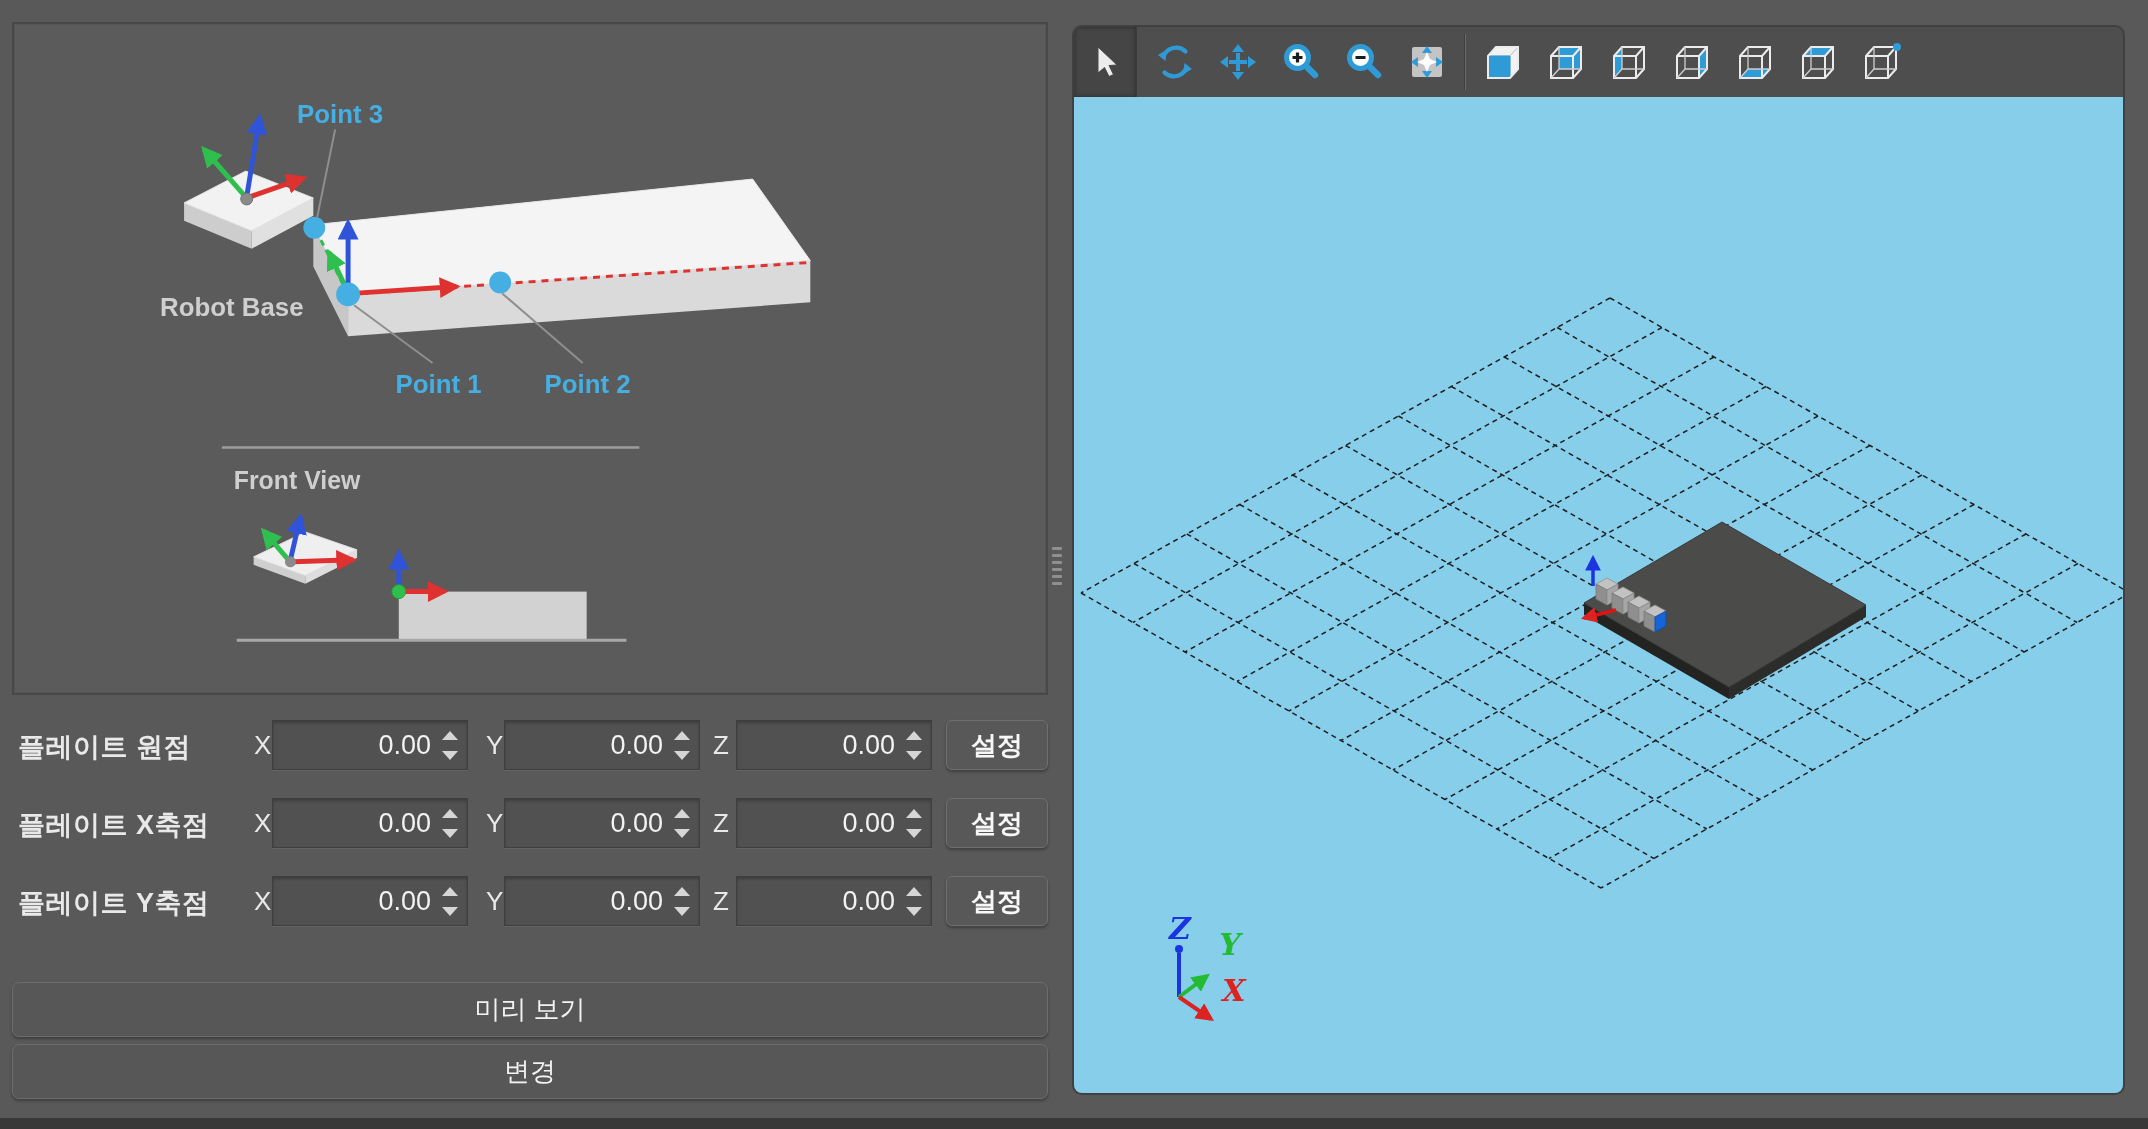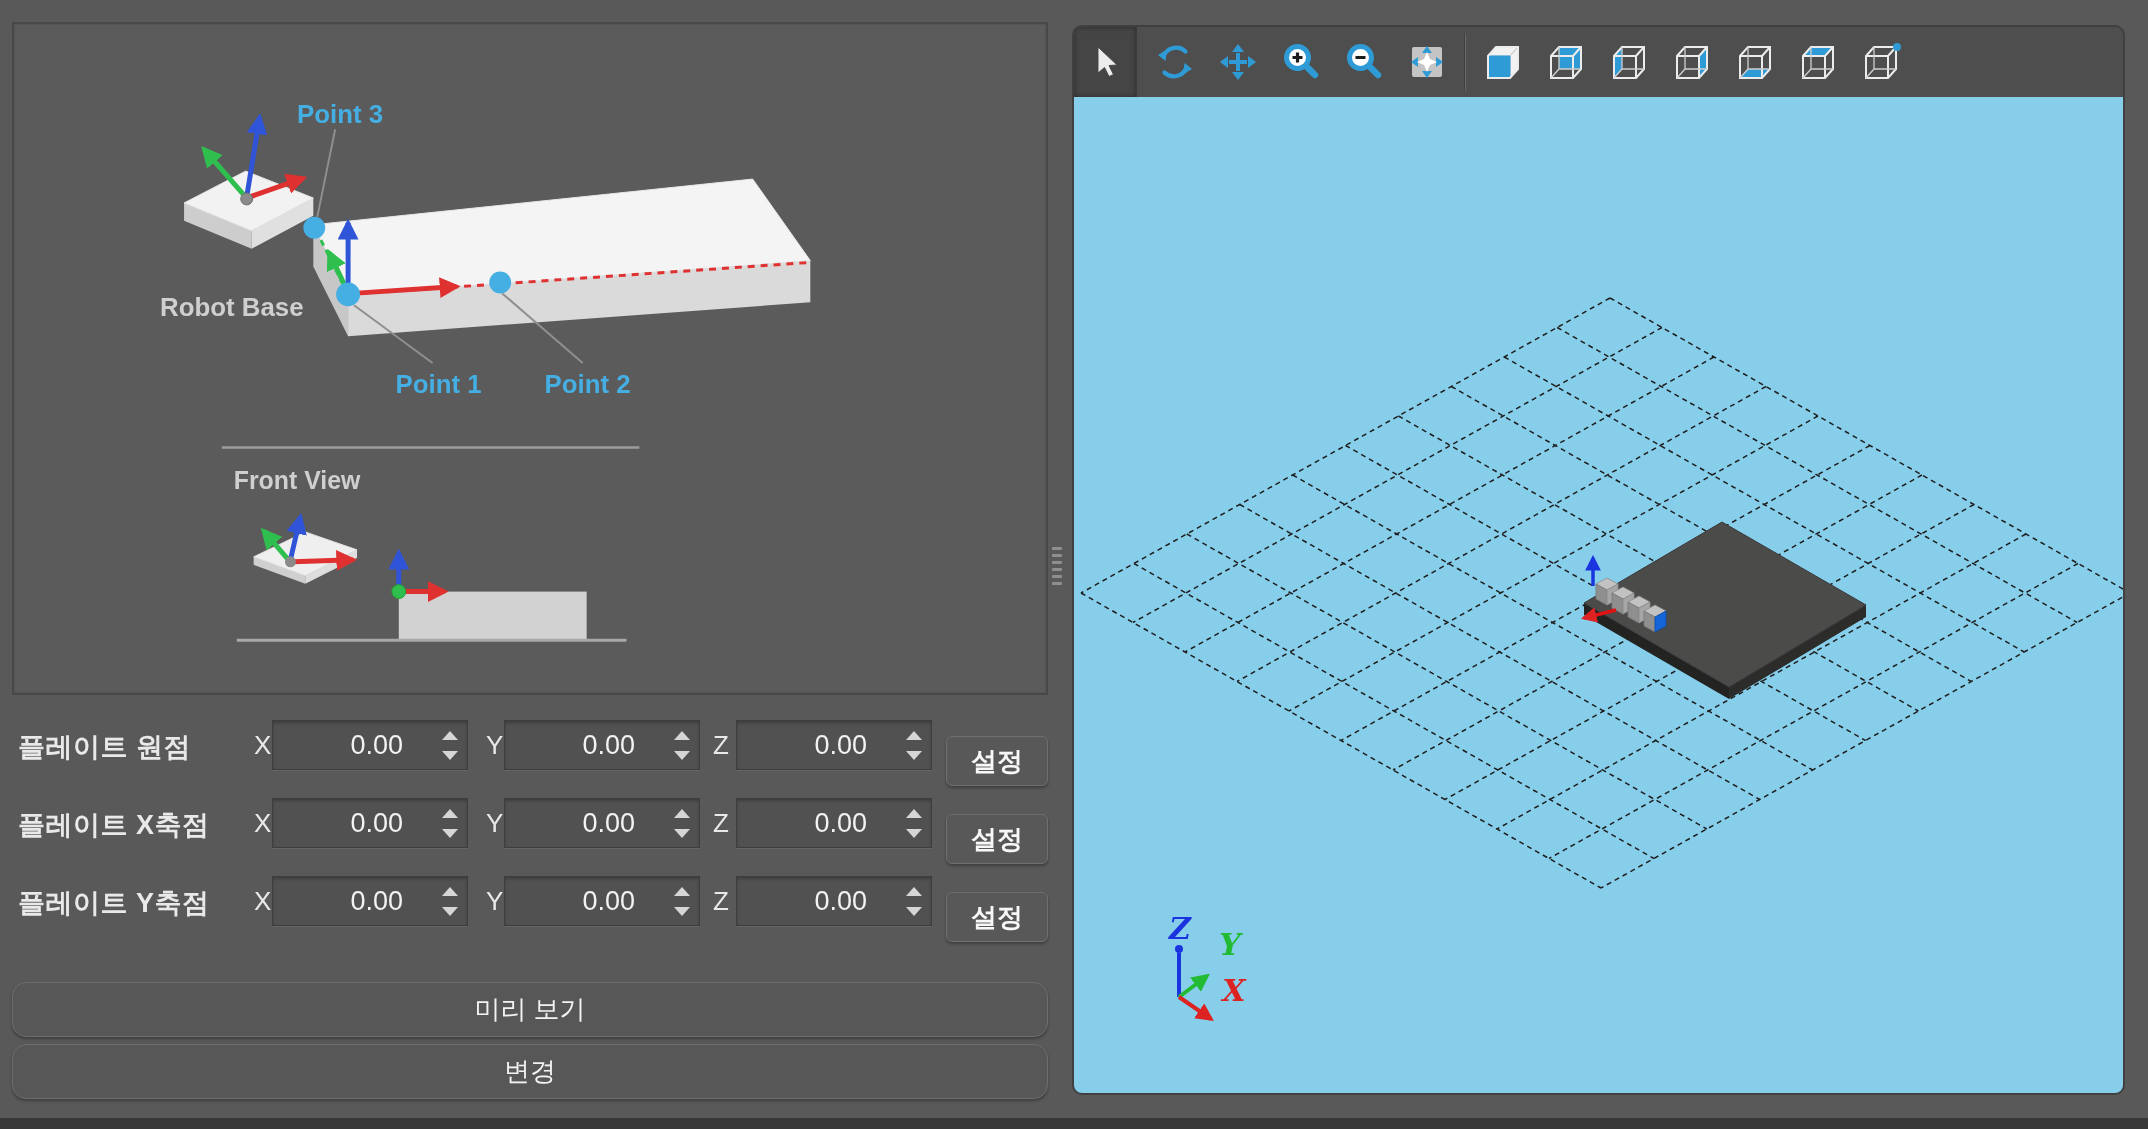--- a/index.html
+++ b/index.html
@@ -25,37 +25,37 @@
   .axis-x{left:242px;} .axis-y{left:474px;} .axis-z{left:701px;}
   .spinbox{
     position:absolute; top:0; width:196px; height:50px; box-sizing:border-box;
     background:#515151; border:1px solid #3e3e3e;
     box-shadow:inset 0 2px 3px rgba(0,0,0,.25), 0 1px 0 rgba(255,255,255,.07);
   }
   .sb-1{left:260px;} .sb-2{left:492px;} .sb-3{left:724px;}
   .spinbox input{
     width:100%; height:100%; box-sizing:border-box; background:transparent;
     border:none; outline:none; color:#f2f2f2; font-size:27px; text-align:right;
-    padding-right:64px; font-family:inherit;
+    padding-right:36px; font-family:inherit;
   }
   .spin-arrows{
     position:absolute; right:9px; top:0; height:100%;
     display:flex; flex-direction:column; justify-content:center; gap:11px;
   }
   .spin-up{width:0;height:0;border-left:8px solid transparent;border-right:8px solid transparent;border-bottom:9px solid #d6d6d6;cursor:pointer;}
   .spin-down{width:0;height:0;border-left:8px solid transparent;border-right:8px solid transparent;border-top:9px solid #d6d6d6;cursor:pointer;}
   .set-button{
     position:absolute; left:934px; top:0; width:102px; height:50px;
     background:#585858; border:1px solid #6f6f6f; border-radius:6px;
     color:#f7f7f7; font-size:26px; font-weight:600; font-family:inherit;
-    box-shadow:0 2px 3px rgba(0,0,0,.3); cursor:pointer;margin-top:16px;
+    box-shadow:0 2px 3px rgba(0,0,0,.3); cursor:pointer;
   }
   .big-button{
     position:absolute; left:12px; width:1036px; height:55px;
-    background:#575757; border:1px solid #6d6d6d; border-radius:14px;
+    background:#575757; border:1px solid #6d6d6d; border-radius:7px;
     color:#f2f2f2; font-size:26px; font-family:inherit;
     box-shadow:0 2px 3px rgba(0,0,0,.3); cursor:pointer;
   }
   .btn-preview{top:982px;} .btn-change{top:1044px;}
 
   
   .splitter{position:absolute; left:1052px; top:543px; width:12px; cursor:col-resize;}
   .splitter-dash{width:10px;height:3px;background:#8f8f8f;margin:4px 0;border-radius:1px;}
 
   

